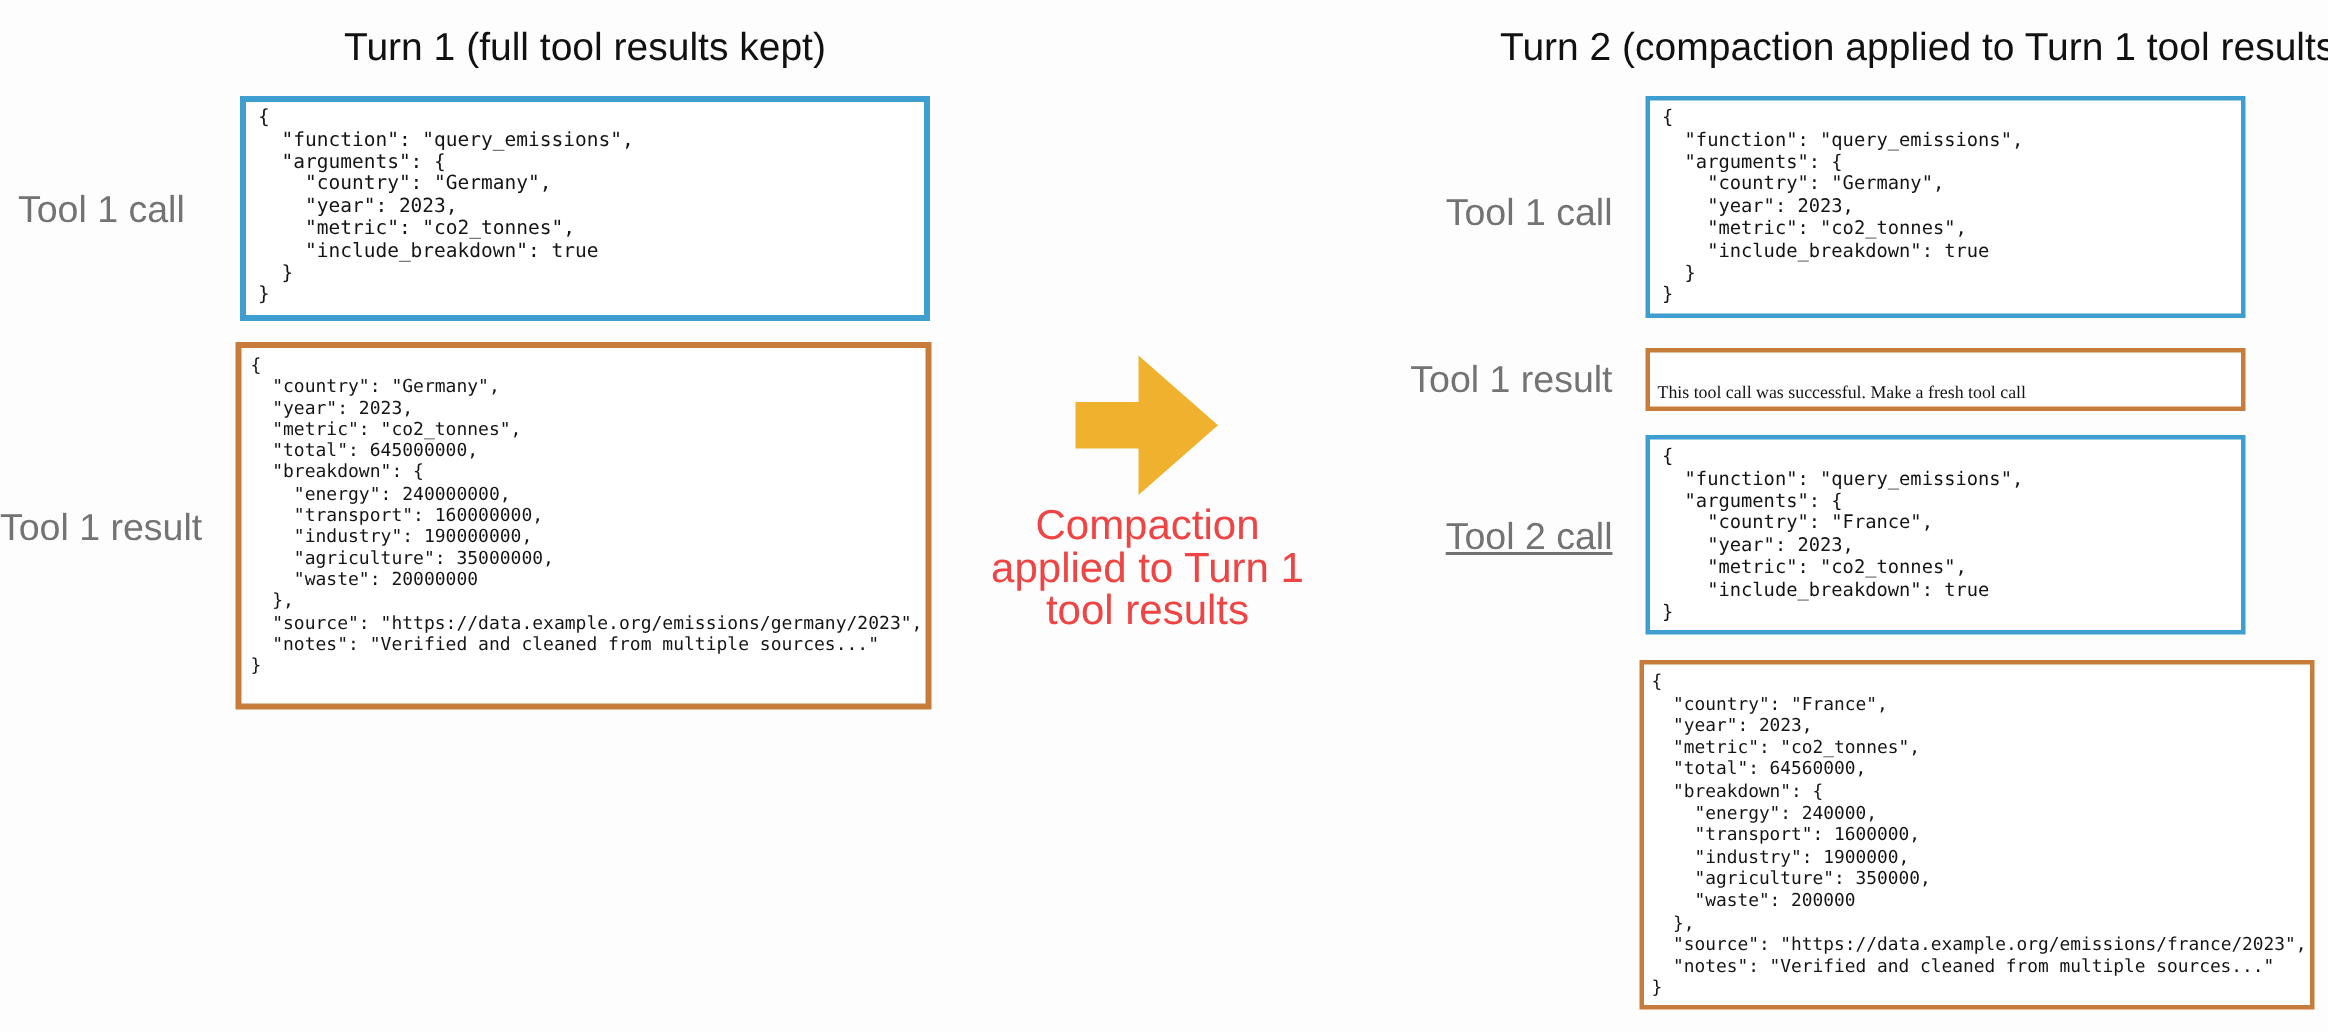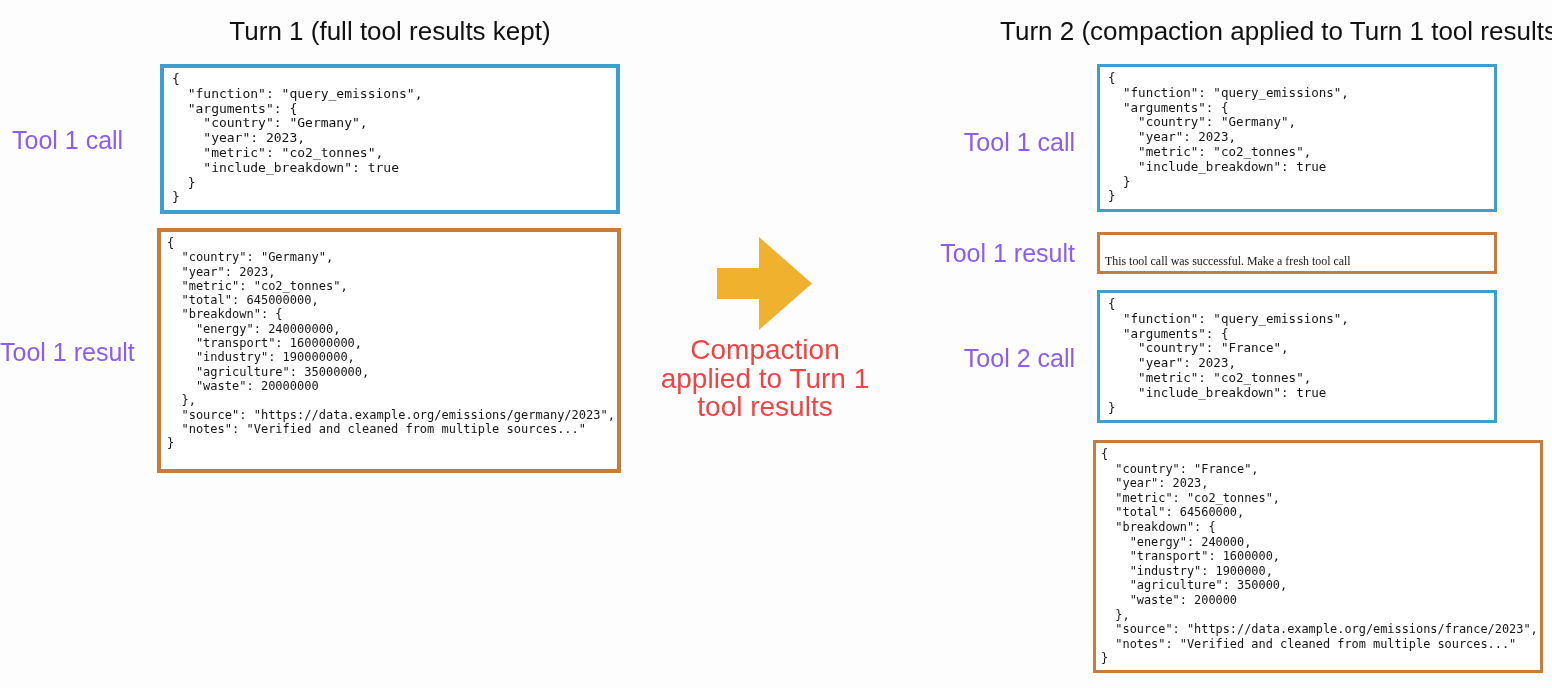--- a/index.html
+++ b/index.html
@@ -18,21 +18,21 @@
     font-size: 26px;
     line-height: 30px;
     text-align: center;
     color: #111;
     white-space: nowrap;
   }
   .side-label {
     position: absolute;
     font-size: 25px;
     line-height: 28px;
-    color: #8b5cf6;
+    color: #737373;
     white-space: nowrap;
   }
   .side-label.right-col { text-align: right; width: 175px; }
 
   .code-box {
     position: absolute;
     background: #ffffff;
     overflow: hidden;
   }
   .blue-box   { border: 4px solid #3e9ecf; }
@@ -77,21 +77,21 @@
 
   
   #left-title  { left: 160px;  top: 16px; width: 460px; }
   #right-title { left: 1000px; top: 16px; width: 535px; }
 
   
   #l-label-tool1-call   { left: 12px; top: 126px; }
   #l-label-tool1-result { left: 0px;  top: 338px; }
   #r-label-tool1-call   { left: 900px; top: 128px; }
   #r-label-tool1-result { left: 900px; top: 239px; }
-  #r-label-tool2-call   { left: 900px; top: 344px; }
+  #r-label-tool2-call   { left: 900px; top: 344px; text-decoration: underline; }
   #r-label-tool2-result { left: 900px; top: 546px; }
 </style>
 </head>
 <body>
 
 <div id="canvas">
 
   <div class="panel-title" id="left-title">Turn 1 (full tool results kept)</div>
 
   <div class="side-label" id="l-label-tool1-call">Tool 1 call</div>

